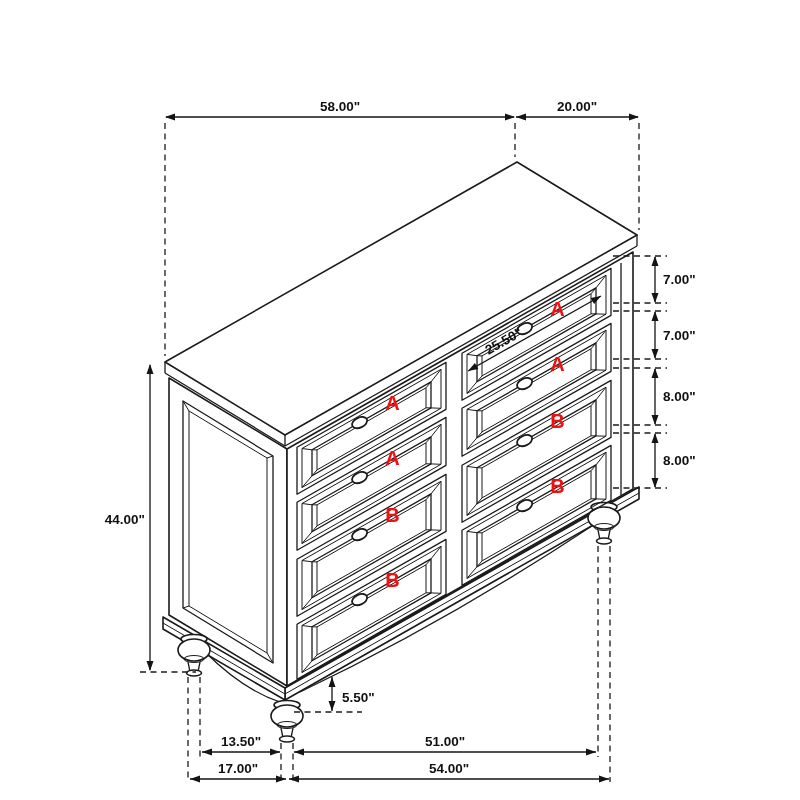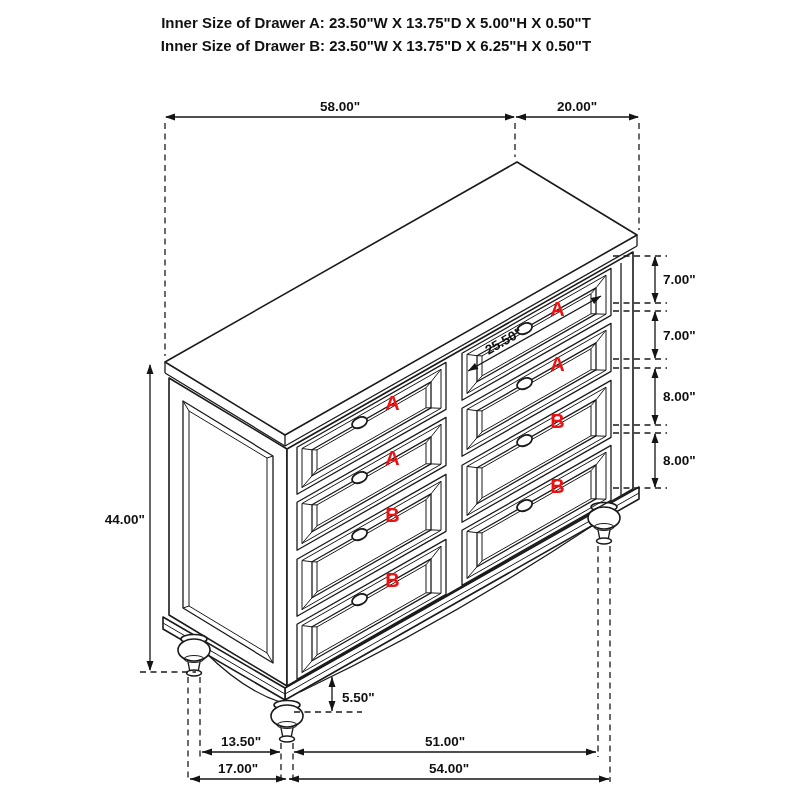--- a/index.html
+++ b/index.html
@@ -14,24 +14,20 @@
   .dash{fill:none;stroke:#1b1b1b;stroke-width:1.3;stroke-dasharray:6 4.5;}
   .dim {fill:none;stroke:#141414;stroke-width:1.3;}
   .arr {fill:#141414;stroke:none;}
   .dim-label{font-family:"Liberation Sans",sans-serif;font-weight:bold;font-size:13.5px;fill:#111;}
   .drawer-letter{font-family:"Liberation Sans",sans-serif;font-weight:bold;font-size:20px;text-anchor:middle;}
 </style>
 </head>
 <body>
 
 <div id="stage">
-  <div id="header">
-    <div>Inner Size of Drawer A: 23.50"W X 13.75"D X 5.00"H X 0.50"T</div>
-    <div>Inner Size of Drawer B: 23.50"W X 13.75"D X 6.25"H X 0.50"T</div>
-  </div>
 
   <svg width="800" height="800" viewBox="0 0 800 800">
 
     <g>
       <polygon class="face" points="165,362 517,162 637,235 285,435"></polygon>
       <polyline class="ln" points="165,373 285,446 637,246"></polyline>
       <line class="ln" x1="165" y1="362" x2="165" y2="373"></line>
       <line class="ln" x1="285" y1="435" x2="285" y2="446"></line>
       <line class="ln" x1="637" y1="235" x2="637" y2="246"></line>
     </g>

